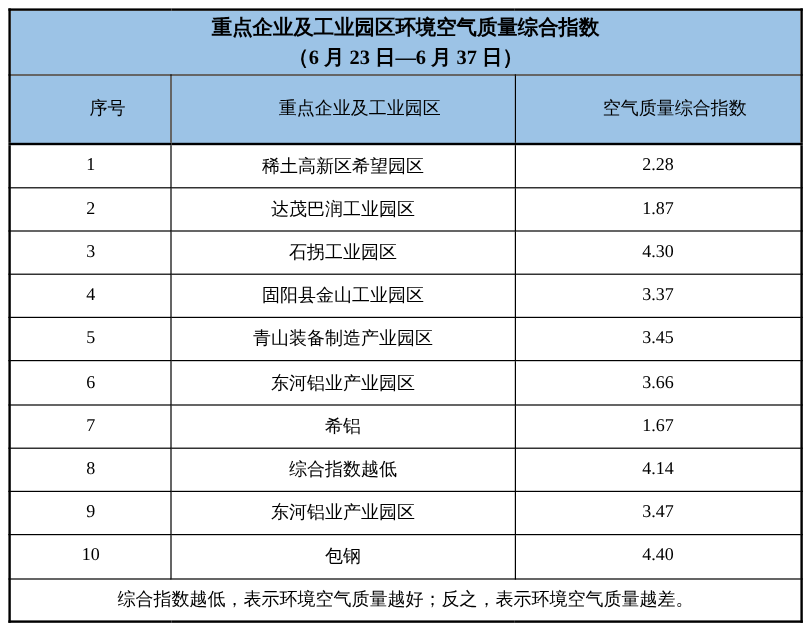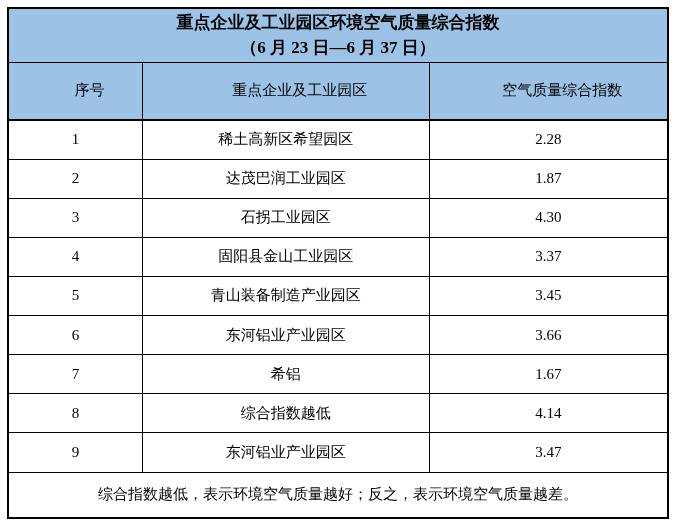--- a/index.html
+++ b/index.html
@@ -53,21 +53,21 @@
     border-bottom:2px solid var(--border-color);
     padding-left:28px;
   }
   
   tbody tr td{
     height:31px;
     font-size:15px;
   }
   
   tfoot td{
-    height:46px;
+    height:36px;
     font-size:15px;
     border-top:1px solid var(--border-color);
     border-radius:15px;
   }
 </style>
 </head>
 <body>
 
 <div class="table-wrap">
   <table class="aq-table">
@@ -137,20 +137,25 @@
     <td>综合指数越低</td>
     <td>4.14</td>
   </tr>
 
   <tr>
     <td>9</td>
     <td>东河铝业产业园区</td>
     <td>3.47</td>
   </tr>
 
+  <tr>
+    <td>10</td>
+    <td>包钢</td>
+    <td>4.40</td>
+  </tr>
 
 
 </tbody>
     <tfoot>
       <tr>
         <td colspan="3">综合指数越低，表示环境空气质量越好；反之，表示环境空气质量越差。</td>
       </tr>
     </tfoot>
   </table>
 </div>

